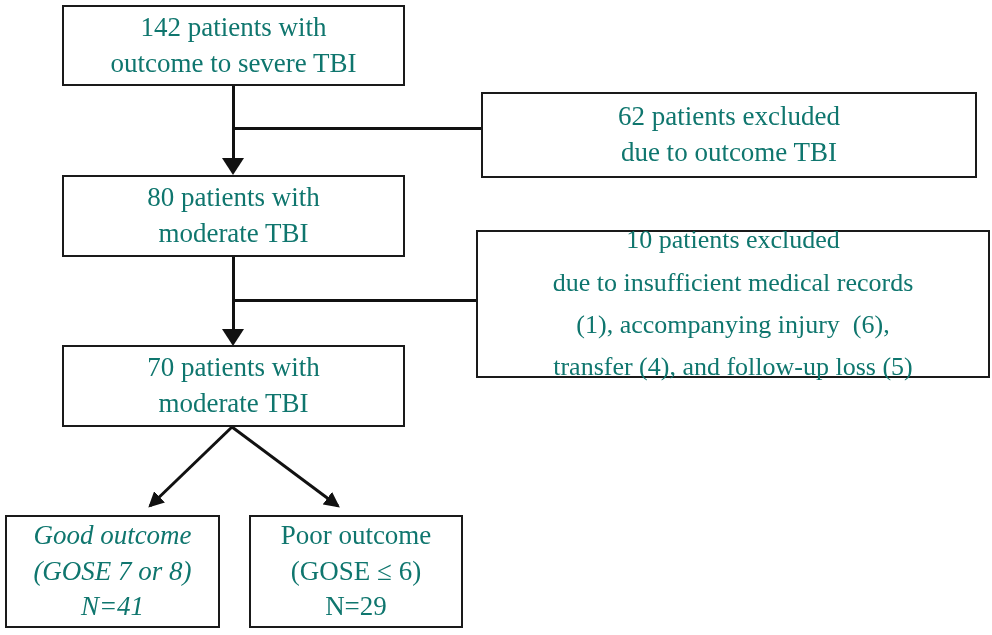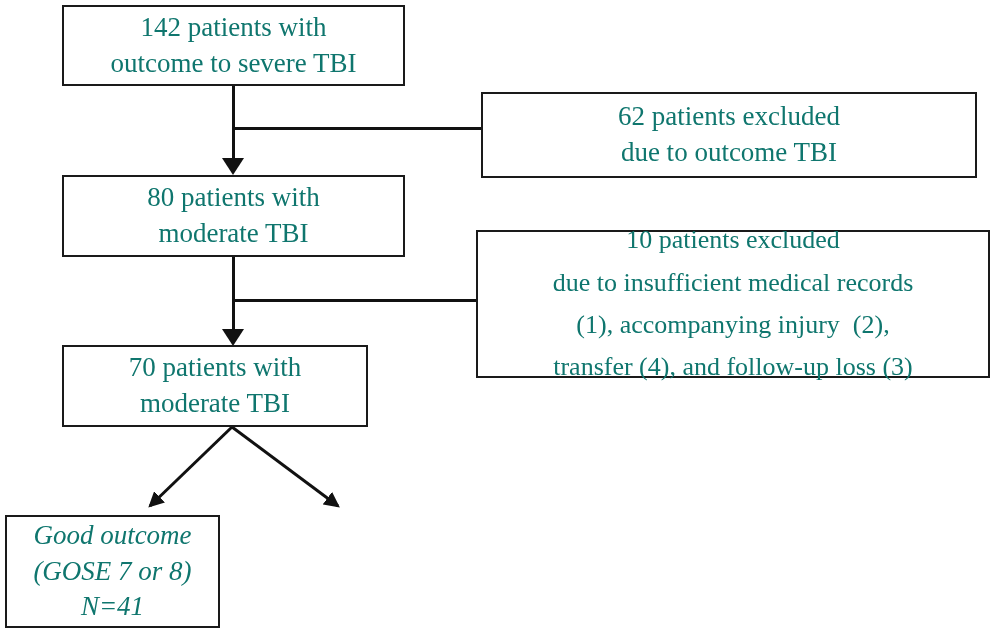--- a/index.html
+++ b/index.html
@@ -32,21 +32,21 @@
     z-index: 2;
   }
   .node .ln {
     display: block;
     white-space: pre;
   }
 
   
   #node-cohort-142 { left: 62px;  top: 5px;   width: 343px; height: 81px; }
   #node-cohort-80  { left: 62px;  top: 175px; width: 343px; height: 82px; align-items: center; }
-  #node-cohort-70  { left: 62px;  top: 345px; width: 306px; height: 82px; }
+  #node-cohort-70  { left: 62px;  top: 345px; width: 343px; height: 82px; }
 
   
   #node-excluded-62 { left: 481px; top: 92px;  width: 496px; height: 86px; }
   #node-excluded-10 { left: 476px; top: 230px; width: 514px; height: 148px; font-size: 26px; gap: 8px; }
 
   
   #node-outcome-good { left: 5px;   top: 515px; width: 215px; height: 113px; font-style: italic; }
   #node-outcome-poor { left: 249px; top: 515px; width: 214px; height: 113px; }
 
   
@@ -113,22 +113,22 @@
     <span class="ln">moderate TBI</span>
   </div>
 
   <div class="vline" id="link-80-70"></div>
   <div class="hline" id="branch-10"></div>
   <div class="arrowhead-down" id="arrow-80-70"></div>
 
   <div class="node" id="node-excluded-10">
     <span class="ln">10 patients excluded</span>
     <span class="ln">due to insufficient medical records</span>
-    <span class="ln">(1), accompanying injury  (2),</span>
-    <span class="ln">transfer (4), and follow-up loss (3)</span>
+    <span class="ln">(1), accompanying injury  (6),</span>
+    <span class="ln">transfer (4), and follow-up loss (5)</span>
   </div>
 
   <div class="node" id="node-cohort-70">
     <span class="ln">70 patients with</span>
     <span class="ln">moderate TBI</span>
   </div>
 
   <svg id="fork-svg" viewBox="0 0 260 95">
     <defs>
       <marker id="tri" viewBox="0 0 10 10" refX="8.5" refY="5" markerWidth="5.2" markerHeight="5.2" orient="auto-start-reverse">
@@ -138,14 +138,19 @@
     <line x1="122" y1="3" x2="40" y2="82" stroke="#111111" stroke-width="3" marker-end="url(#tri)"></line>
     <line x1="122" y1="3" x2="228" y2="82" stroke="#111111" stroke-width="3" marker-end="url(#tri)"></line>
   </svg>
 
   <div class="node" id="node-outcome-good">
     <span class="ln">Good outcome</span>
     <span class="ln">(GOSE 7 or 8)</span>
     <span class="ln">N=41</span>
   </div>
 
+  <div class="node" id="node-outcome-poor">
+    <span class="ln">Poor outcome</span>
+    <span class="ln">(GOSE ≤ 6)</span>
+    <span class="ln">N=29</span>
+  </div>
 
 </div>
 
 </body></html>

